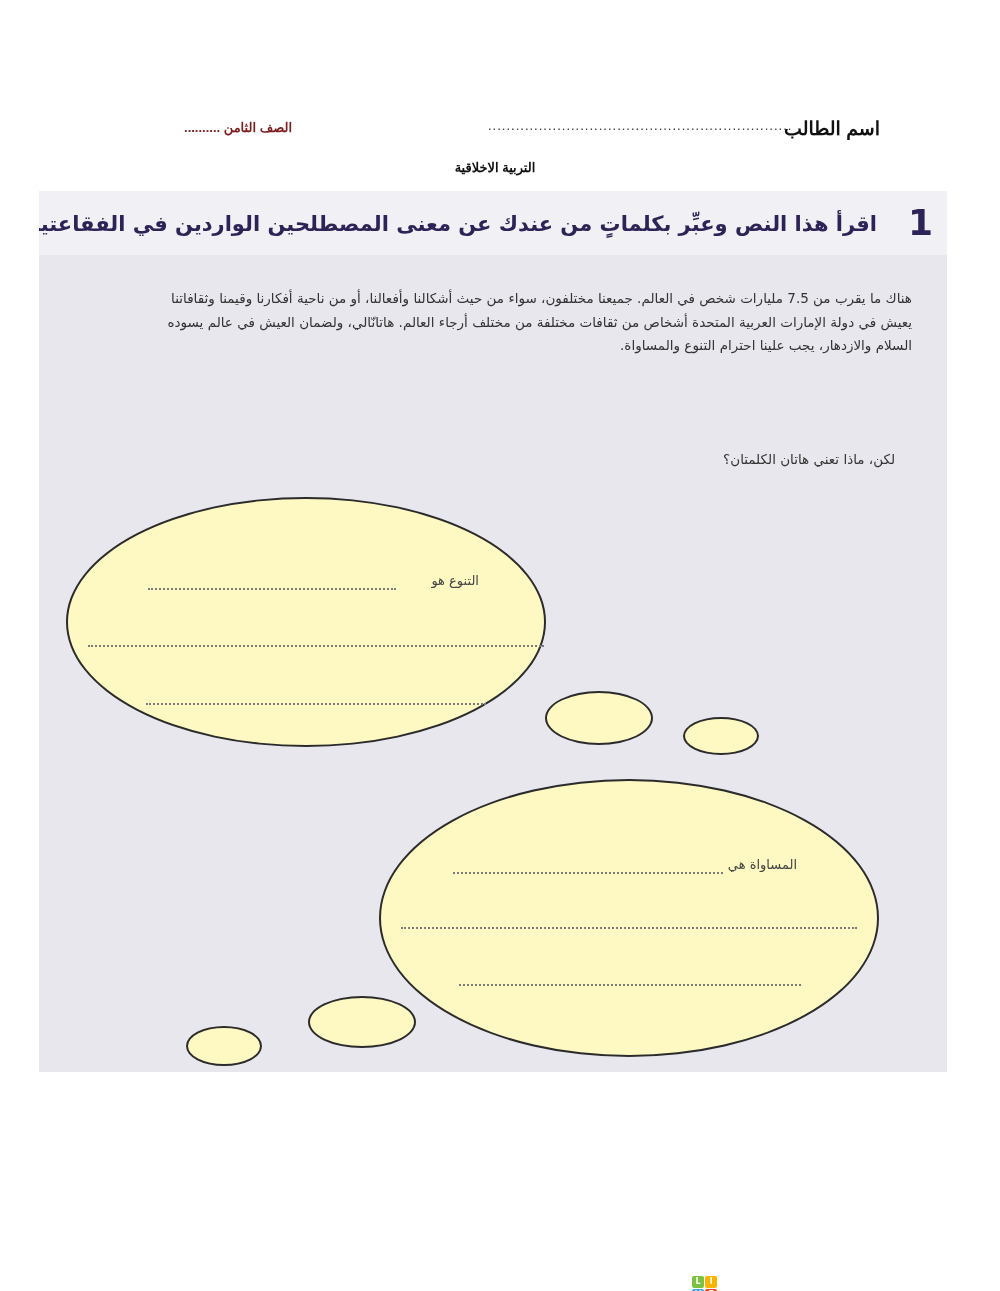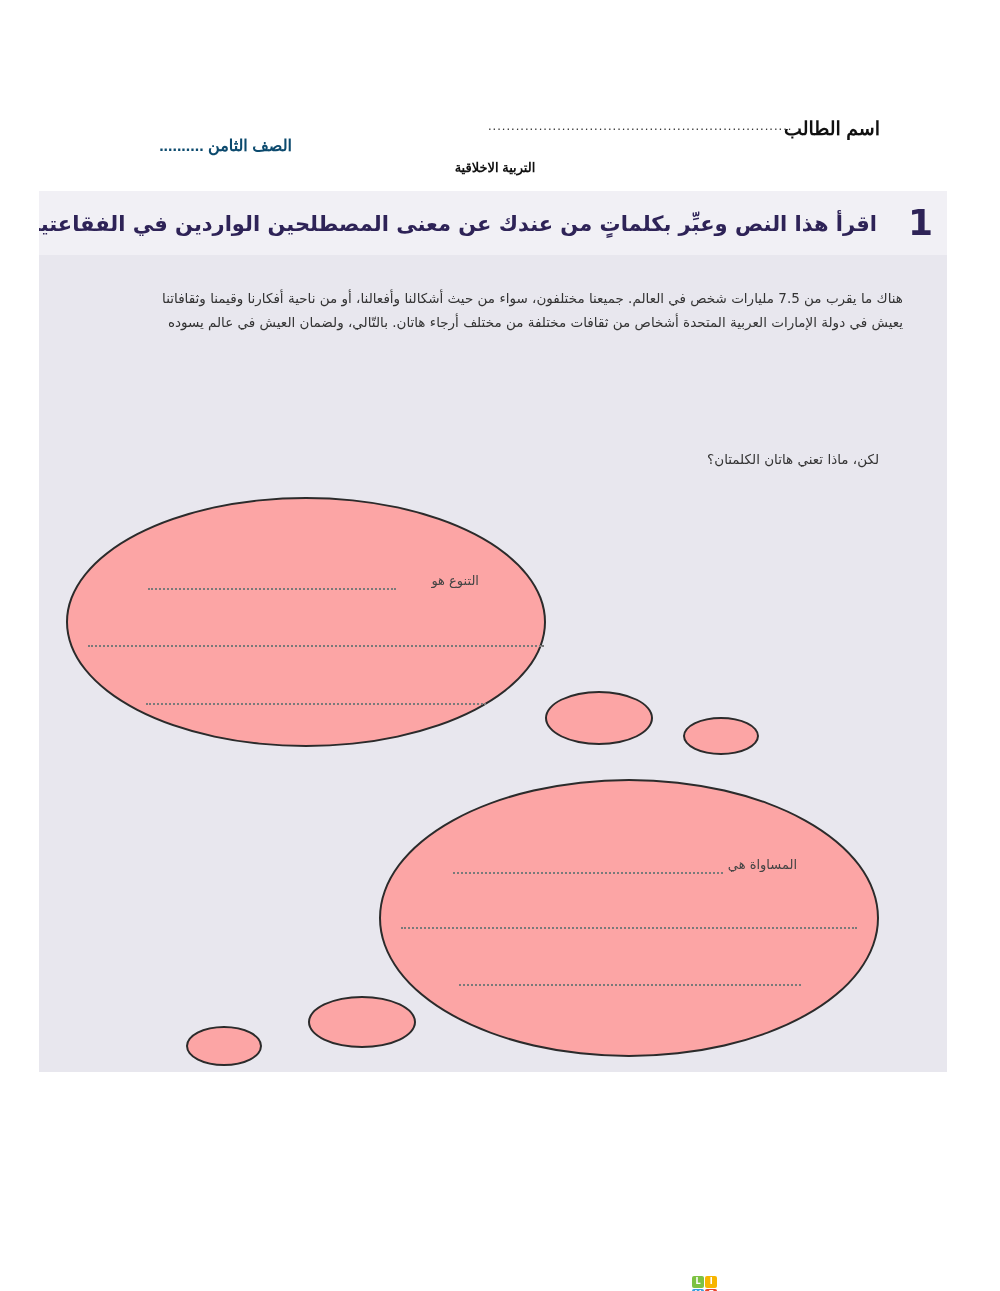--- a/index.html
+++ b/index.html
@@ -26,22 +26,22 @@
     }
     .student-name-dots {
       left: 488px; top: 118px; width: 305px;
       font-family: "Liberation Sans", sans-serif;
       font-size: 13px; color: #333; letter-spacing: 1px;
       overflow: hidden; white-space: nowrap;
     }
     .grade-label {
       right: 708px; top: 120px;
       font-family: "Liberation Sans", sans-serif;
-      font-weight: bold; font-size: 16px; color: #0c4a6e;
-      direction: rtl; white-space: nowrap; margin-top: 16px;
+      font-weight: bold; font-size: 13px; color: #7f1d1d;
+      direction: rtl; white-space: nowrap;
     }
     .subject-title {
       left: 0; width: 918px; top: 160px;
       text-align: center;
       padding-left: 72px; box-sizing: border-box;
       font-family: "Liberation Sans", sans-serif;
       font-weight: bold; font-size: 13px; color: #111;
       direction: rtl;
     }
 
@@ -63,40 +63,40 @@
     }
     .question-text {
       position: absolute; right: 70px; top: 18px;
       font-family: "DejaVu Sans", sans-serif;
       font-weight: bold; font-size: 21px; color: #2e2357;
       direction: rtl; white-space: nowrap;
       line-height: 30px;
     }
 
     .passage {
-      position: absolute; right: 44px; top: 96px;
+      position: absolute; right: 35px; top: 96px;
       direction: rtl; white-space: nowrap;
       font-family: "DejaVu Sans", sans-serif;
       font-size: 13.5px; color: #333;
       line-height: 23.5px;
       text-align: right;
     }
     .passage-line { display: block; }
 
     .prompt {
-      position: absolute; right: 68px; top: 260px;
+      position: absolute; right: 52px; top: 260px;
       direction: rtl;
       font-family: "DejaVu Sans", sans-serif;
       font-size: 13.5px; color: #333;
     }
 
     
     .bubble {
       position: absolute;
-      background: #fca5a5;
+      background: #fef9c3;
       border: 2px solid #2b2b2b;
       border-radius: 50%;
       box-sizing: border-box;
     }
     .bubble-field {
       position: absolute;
       direction: rtl;
       font-family: "DejaVu Sans", sans-serif;
       font-size: 13px; color: #444;
       white-space: nowrap; overflow: hidden;
@@ -141,21 +141,22 @@
 <div class="abs subject-title">التربية الاخلاقية</div>
 
 <div class="abs panel">
   <div class="panel-header">
     <div class="question-number">1</div>
     <div class="question-text">اقرأ هذا النص وعبِّر بكلماتٍ من عندك عن معنى المصطلحين الواردين في الفقاعتين.</div>
   </div>
 
   <div class="passage">
     <span class="passage-line">هناك ما يقرب من 7.5 مليارات شخص في العالم. جميعنا مختلفون، سواء من حيث أشكالنا وأفعالنا، أو من ناحية أفكارنا وقيمنا وثقافاتنا</span>
-    <span class="passage-line">يعيش في دولة الإمارات العربية المتحدة أشخاص من ثقافات مختلفة من مختلف أرجاء هاتان. بالتّالي، ولضمان العيش في عالم يسوده</span>
+    <span class="passage-line">يعيش في دولة الإمارات العربية المتحدة أشخاص من ثقافات مختلفة من مختلف أرجاء العالم. هاتانّالي، ولضمان العيش في عالم يسوده</span>
+    <span class="passage-line">السلام والازدهار، يجب علينا احترام التنوع والمساواة.</span>
   </div>
 
   <div class="prompt">لكن، ماذا تعني هاتان الكلمتان؟</div>
 
   <div class="bubble" style="left:27px; top:306px; width:480px; height:250px;">
     <div class="bubble-field" style="right:65px; top:74px;">التنوع هو</div>
     <div class="dots" style="left:80px; width:248px; top:89px;"></div>
     <div class="dots" style="left:20px; width:456px; top:146px;"></div>
     <div class="dots" style="left:78px; width:340px; top:204px;"></div>
   </div>

